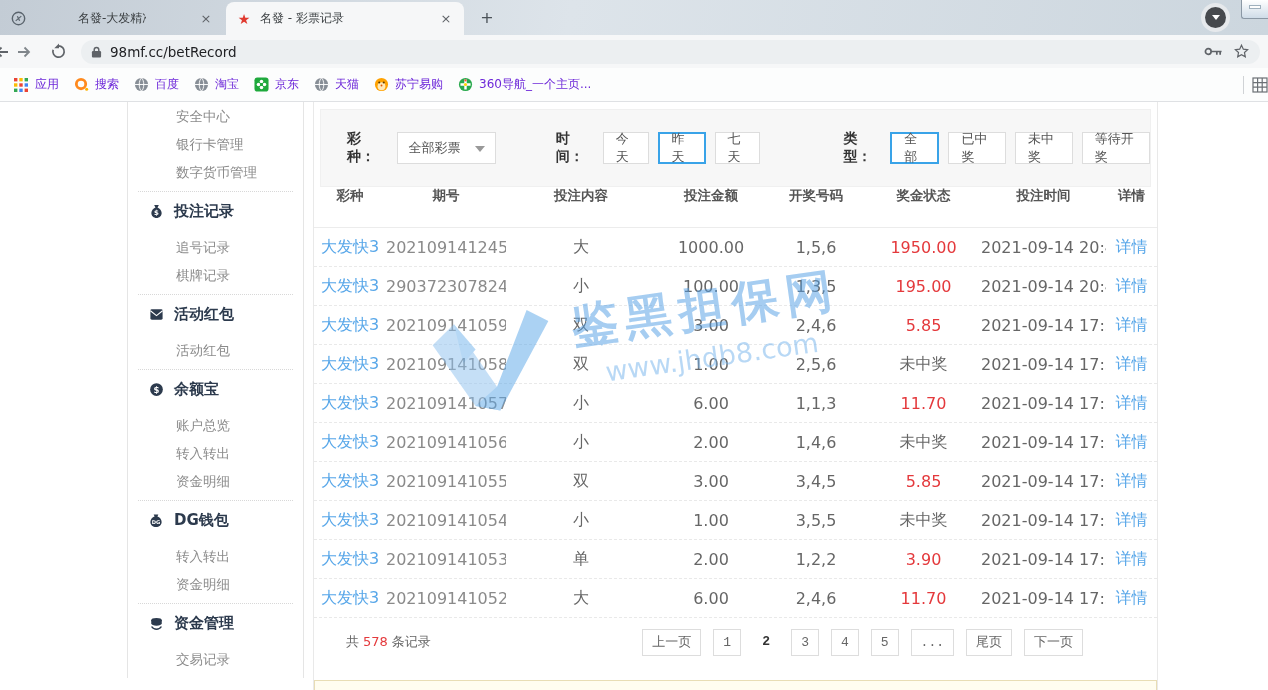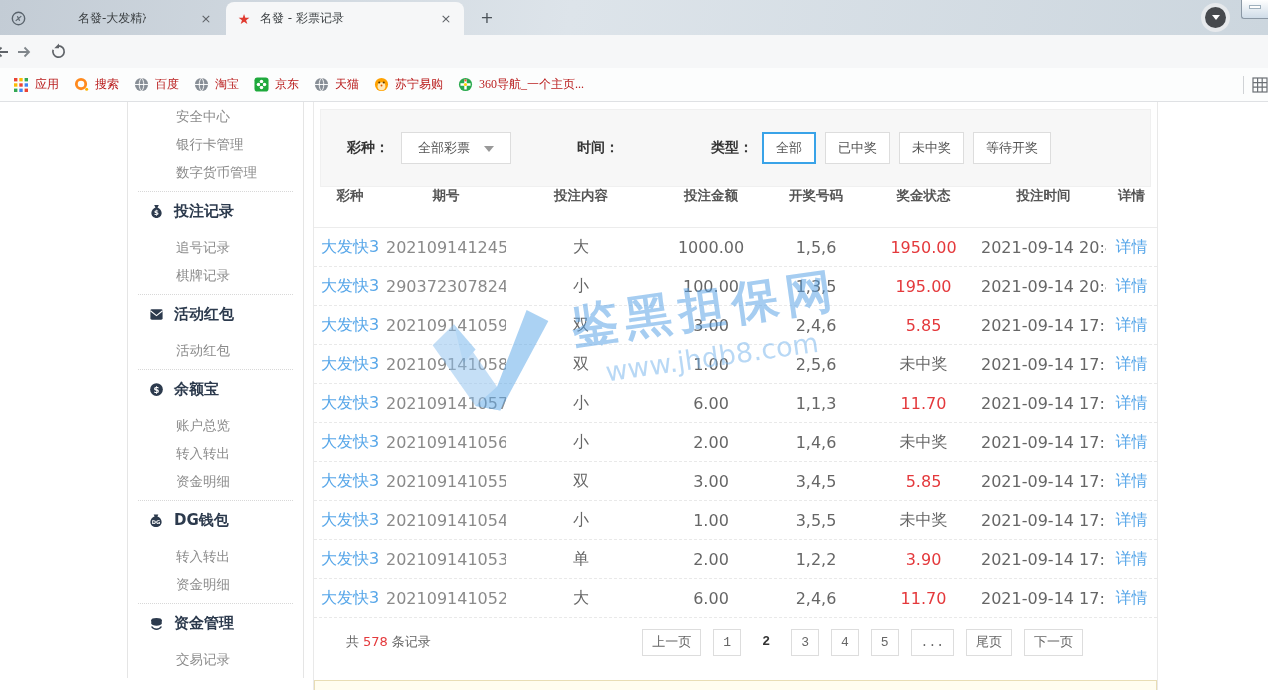--- a/index.html
+++ b/index.html
@@ -40,21 +40,21 @@
   .omnibox { flex:1; height:24px; margin:0 8px 0 12px; border-radius:13px; background:#eceff1;
     display:flex; align-items:center; padding:0 10px; }
   .omnibox .url { flex:1; font-size:13.5px; color:#202124; margin-left:8px; }
   .ob-ic { display:flex; align-items:center; margin-left:10px; }
 
   
   .bookbar { height:34px; background:#fcfdfd; border-bottom:1px solid #dfe1e4;
     display:flex; align-items:center; padding-left:6px; }
   .bm { display:flex; align-items:center; margin:0 7px; }
   .bm-ic { width:16px; height:16px; display:inline-flex; align-items:center; justify-content:center; }
-  .bm-lb { font-size:12px; color:#b91c1c; margin-left:6px; white-space:nowrap;font-family:Liberation Serif, serif; }
+  .bm-lb { font-size:12px; color:#6d28d9; margin-left:6px; white-space:nowrap; }
   .bb-sep { width:1px; height:18px; background:#d0d3d6; margin:0 8px 0 auto; }
   .bb-grid { width:20px; height:16px; overflow:hidden; margin-right:-4px; }
 
   
   .page { position:relative; height:588px; background:#fff; overflow:hidden; }
 
   .sidebar { position:absolute; left:127px; top:0; bottom:12px; width:177px;
     border-left:1px solid #e5e5e5; border-right:1px solid #e5e5e5; }
   .side-item { height:28px; line-height:28px; padding-left:48px; font-size:13.5px; color:#8b8b8b; }
   .side-head { height:28px; line-height:28px; margin-bottom:8px; padding-left:20px;
@@ -150,20 +150,38 @@
       <svg width="20" height="20" viewBox="0 0 20 20">
           <path d="M4 10 H15 M10.5 5.5 L15 10 l-4.5 4.5" stroke="#80868b" stroke-width="1.8" fill="none"></path>
         </svg>
     </span>
     <span class="navbtn reload">
       <svg width="17" height="17" viewBox="0 0 18 18">
           <path d="M9 3 a6 6 0 1 1 -5.7 4.2" stroke="#5f6368" stroke-width="1.8" fill="none"></path>
           <path d="M9.5 0.5 v5 h-5 z" fill="#5f6368"></path>
         </svg>
     </span>
+    <div class="omnibox">
+      <svg width="11" height="14" viewBox="0 0 12 14">
+          <rect x="1" y="6" width="10" height="7" rx="1.2" fill="#5f6368"></rect>
+          <path d="M3.5 6 V4.5 a2.5 2.5 0 0 1 5 0 V6" stroke="#5f6368" stroke-width="1.6" fill="none"></path>
+        </svg>
+      <span class="url">98mf.cc/betRecord</span>
+      <span class="ob-ic">
+        <svg width="19" height="11" viewBox="0 0 20 11">
+            <circle cx="4.5" cy="5.5" r="3" fill="none" stroke="#5f6368" stroke-width="1.8"></circle>
+            <path d="M7.5 5.5 h11 M13.5 5.5 v3.5 M17 5.5 v3.5" stroke="#5f6368" stroke-width="1.8" fill="none"></path>
+          </svg>
+      </span>
+      <span class="ob-ic">
+        <svg width="17" height="17" viewBox="0 0 24 24">
+            <path d="M12 3.2 l2.6 5.5 6 .7 -4.4 4.1 1.2 6 -5.4 -3 -5.4 3 1.2 -6 -4.4 -4.1 6 -.7 z" fill="none" stroke="#5f6368" stroke-width="1.7"></path>
+          </svg>
+      </span>
+    </div>
   </div>
 
   <div class="bookbar" id="bookbar">
     <span class="bm">
         <span class="bm-ic">
           <svg width="14" height="14" viewBox="0 0 14 14">
             <g>
               <rect x="0" y="0" width="3.4" height="3.4" fill="#ea4335"></rect>
               <rect x="5.3" y="0" width="3.4" height="3.4" fill="#fbbc05"></rect>
               <rect x="10.6" y="0" width="3.4" height="3.4" fill="#34a853"></rect>
@@ -334,20 +352,25 @@
     <div class="card">
 
       <div class="filterbar">
         <span class="flabel">彩种：</span>
         <div class="fsel">
           <span>全部彩票</span>
           <span class="caret"></span>
         </div>
         <span class="fgap1"></span>
         <span class="flabel">时间：</span>
+        <span id="time-buttons" style="display:flex">
+            <span class="fbtn">今天</span>
+            <span class="fbtn sel">昨天</span>
+            <span class="fbtn">七天</span>
+          </span>
         <span class="fgap2"></span>
         <span class="flabel">类型：</span>
         <span id="type-buttons" style="display:flex">
             <span class="fbtn sel">全部</span>
             <span class="fbtn">已中奖</span>
             <span class="fbtn">未中奖</span>
             <span class="fbtn">等待开奖</span>
           </span>
       </div>
 

